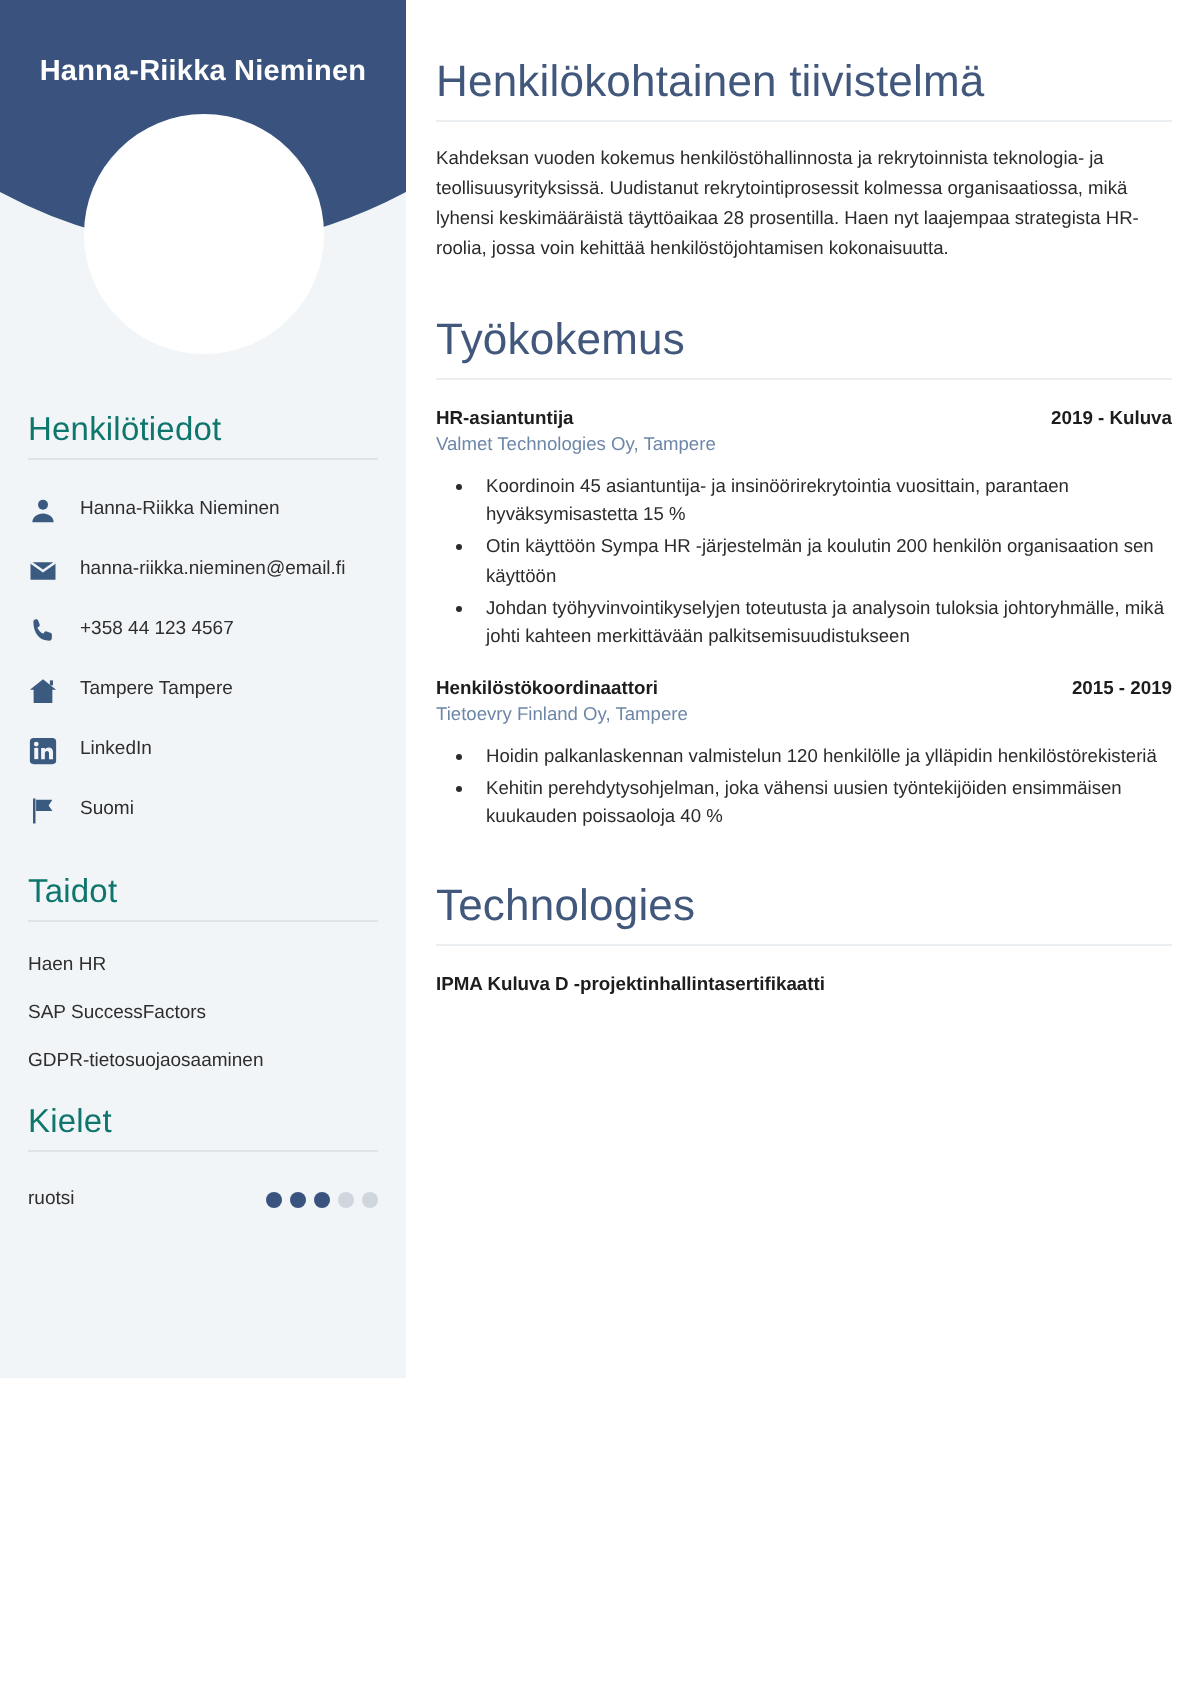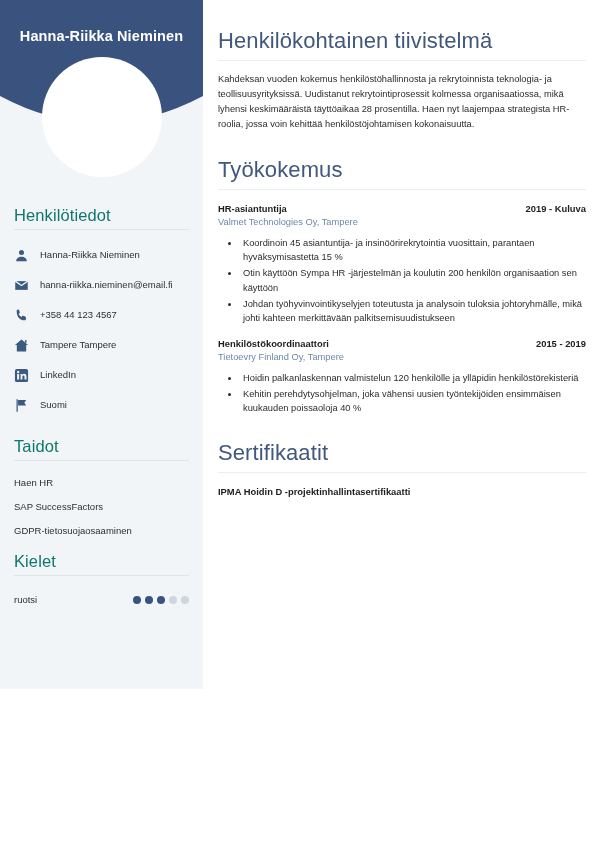--- a/index.html
+++ b/index.html
@@ -328,24 +328,24 @@
         </div>
         <div class="entry-sub">Tietoevry Finland Oy, Tampere</div>
         <ul class="bullets">
           <li>Hoidin palkanlaskennan valmistelun 120 henkilölle ja ylläpidin henkilöstörekisteriä</li>
           <li>Kehitin perehdytysohjelman, joka vähensi uusien työntekijöiden ensimmäisen kuukauden poissaoloja 40 %</li>
         </ul>
       </div>
     </section>
 
     <section class="m-section sp-cert">
-      <h1 class="m-heading">Sertifikaatit</h1>
+      <h1 class="m-heading">Technologies</h1>
       <div class="m-rule"></div>
 
       <div class="entry">
         <div class="entry-top">
-          <span class="entry-title">IPMA Hoidin D -projektinhallintasertifikaatti</span>
+          <span class="entry-title">IPMA Kuluva D -projektinhallintasertifikaatti</span>
           <span class="entry-date"></span>
         </div>
       </div>
     </section>
   </main>
 </div>
 
 </body></html>

